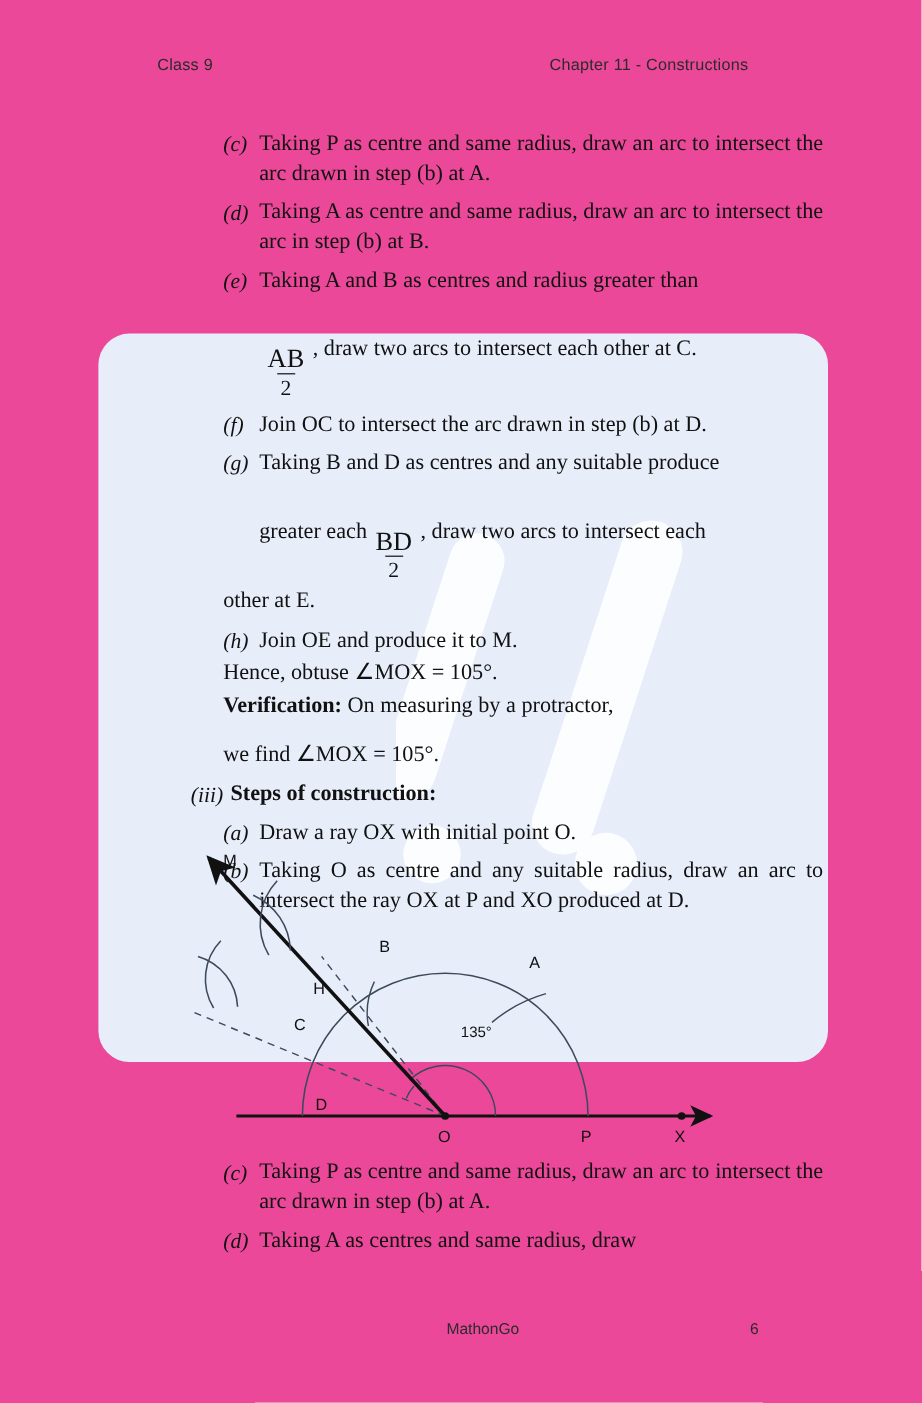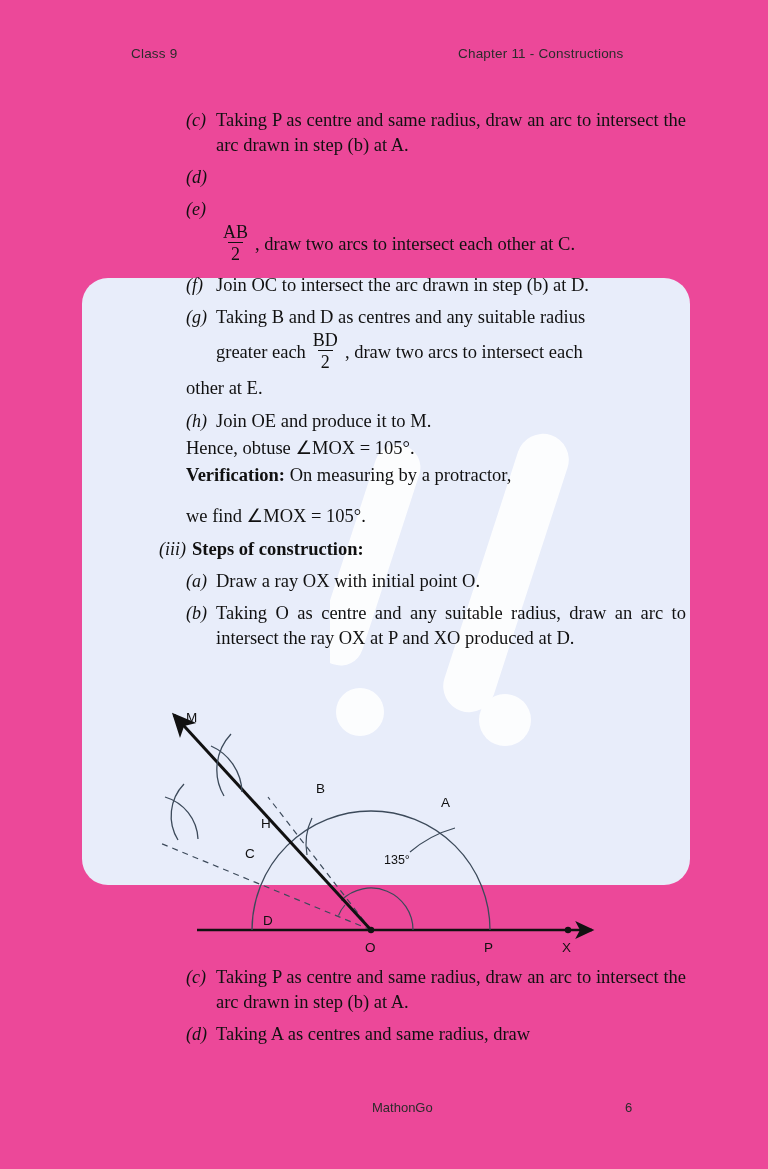--- a/index.html
+++ b/index.html
@@ -44,21 +44,21 @@
           font-size:18px;line-height:25px;}
   .marker.rom{width:38px;margin-left:-8px;text-align:right;padding-right:6px;}
   .mtxt{flex:1 1 auto;text-align:justify;text-justify:inter-word;
         hyphens:none;}
   .mtxt.noj{text-align:left;}
   .bold{font-weight:bold;}
 
   
   .frac{display:inline-flex;flex-direction:column;align-items:center;
         vertical-align:middle;margin:0 4px;line-height:1;position:relative;top:-1px;}
-  .frac .num{font-size:18px;padding:0 3px 1px 3px;}
+  .frac .num{font-size:22px;padding:0 3px 1px 3px;margin-top:40px;}
   .frac .den{font-size:18px;padding:2px 3px 0 3px;border-top:1.4px solid #111;}
 
   .blk{padding-left:186px;padding-right:82px;font-size:18.5px;line-height:25px;}
   .frac-line{display:flex;align-items:center;padding-left:216px;padding-right:82px;
              font-size:18.5px;line-height:25px;margin-bottom:3px;}
 
   
   .figure{position:absolute;left:0;top:700px;width:768px;height:265px;}
   .figure svg{display:block;}
 
@@ -88,41 +88,43 @@
 
   <div class="content">
 
     <div class="item lvl2">
       <span class="marker">(c)</span>
       <span class="mtxt">Taking P as centre and same radius, draw an arc to intersect the arc drawn in step (b) at A.</span>
     </div>
 
     <div class="item lvl2">
       <span class="marker">(d)</span>
+      <span class="mtxt">Taking A as centre and same radius, draw an arc to intersect the arc in step (b) at B.</span>
     </div>
 
     <div class="item lvl2" style="margin-bottom:2px;">
       <span class="marker">(e)</span>
+      <span class="mtxt noj">Taking A and B as centres and radius greater than</span>
     </div>
     <div class="frac-line" style="margin-bottom:9px;">
       <span class="frac">
         <span class="num">AB</span>
         <span class="den">2</span>
       </span>
       <span>, draw two arcs to intersect each other at C.</span>
     </div>
 
     <div class="item lvl2">
       <span class="marker">(f)</span>
       <span class="mtxt">Join OC to intersect the arc drawn in step (b) at D.</span>
     </div>
 
     <div class="item lvl2" style="margin-bottom:2px;">
       <span class="marker">(g)</span>
-      <span class="mtxt noj">Taking B and D as centres and any suitable radius</span>
+      <span class="mtxt noj">Taking B and D as centres and any suitable produce</span>
     </div>
     <div class="frac-line" style="margin-bottom:4px;">
       <span>greater each</span>
       <span class="frac">
         <span class="num">BD</span>
         <span class="den">2</span>
       </span>
       <span>, draw two arcs to intersect each</span>
     </div>
     <div class="blk" style="margin-bottom:8px;">other at E.</div>

